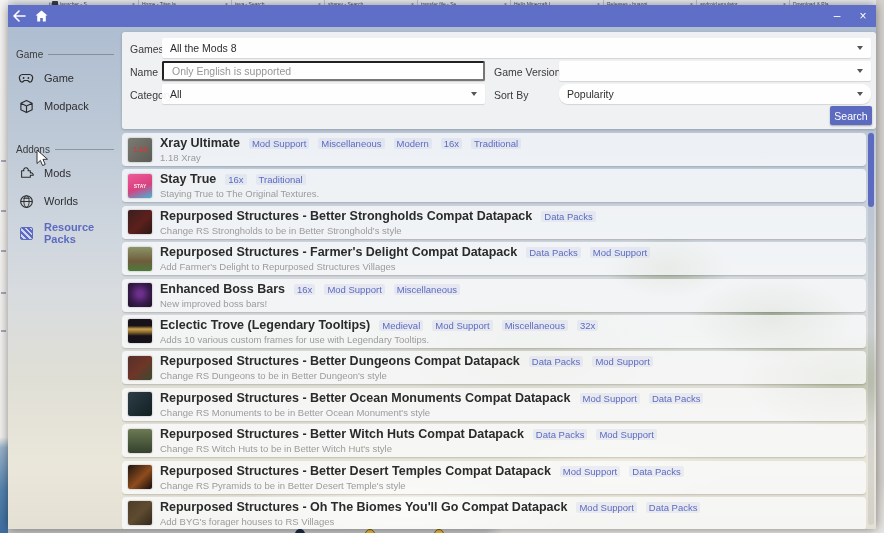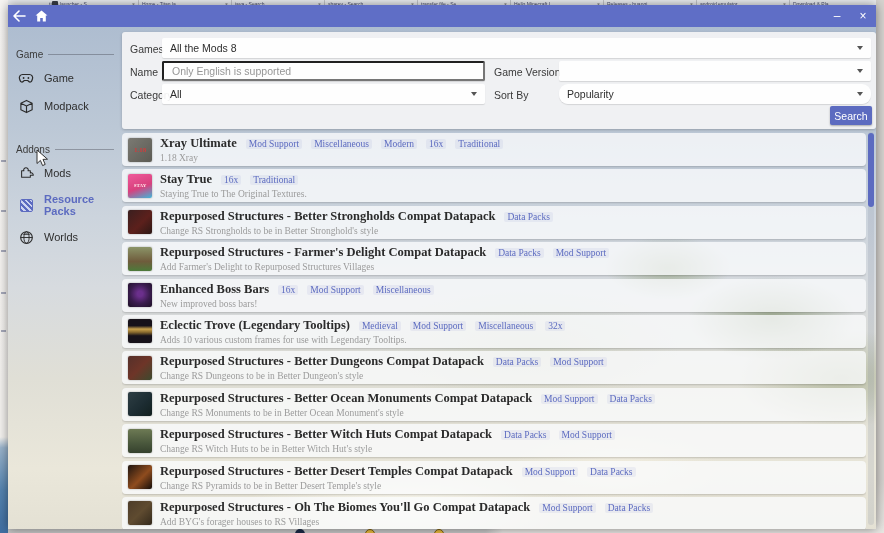--- a/index.html
+++ b/index.html
@@ -69,21 +69,21 @@
   .chev { width:0; height:0; border-left:3.5px solid transparent; border-right:3.5px solid transparent;
     border-top:4px solid #555; margin-left:6px; flex:0 0 auto; }
   input.field { cursor:text; }
   input.field::placeholder { color:#969696; opacity:1; }
   .search-btn { position:absolute; right:4px; bottom:4px; width:42px; height:19px; background:#5c6bc0;
     color:#fff; font-size:10.5px; border:none; border-radius:2px; cursor:pointer;
     display:flex; align-items:center; justify-content:center; box-shadow:0 1px 2px rgba(0,0,0,.3); }
 
   
   .pack-list { position:absolute; left:114px; top:128px; width:744px; bottom:0;
-    display:flex; flex-direction:column; gap:3.4px; overflow:hidden;font-family:Liberation Serif, serif; }
+    display:flex; flex-direction:column; gap:3.4px; overflow:hidden; }
   .pack-row { flex:0 0 33px; background:rgba(250,251,253,.78); border-radius:4px;
     box-shadow:0 1px 2px rgba(0,0,0,.18); display:flex; align-items:center; padding:0 6px; cursor:pointer; }
   .pack-icon { width:24px; height:24px; border-radius:2px; flex:0 0 auto; margin-right:8px;
     display:flex; align-items:center; justify-content:center; font-weight:bold; box-shadow:0 0 2px rgba(0,0,0,.35); }
   .pack-text { flex:1; min-width:0; }
   .pack-line1 { display:flex; align-items:baseline; gap:9px; white-space:nowrap; overflow:hidden; }
   .pack-title { font-size:12.5px; font-weight:600; color:#2b2b2b; }
   .pack-tag { font-size:9.5px; color:#5c6bc0; background:rgba(92,107,192,.08); padding:0 3px; border-radius:2px; }
   .pack-desc { font-size:9.5px; color:#9b9b9b; margin-top:2px; white-space:nowrap; overflow:hidden; }
 
@@ -203,37 +203,37 @@
         <div class="rule"></div>
     </div>
     <div class="side-item">
       <span class="icon16">
         <svg width="15" height="15" viewBox="0 0 16 16">
             <path d="M3 5.5 h2.6 c-.9-2 .9-3.4 2.4-3.4 s 3.3 1.4 2.4 3.4 H13 v2.6 c2 -.9 3.4 .9 3.4 2.4 h-3.4 V13 H3 Z" fill="none" stroke="#2b2b2b" stroke-width="1.2" stroke-linejoin="round" transform="scale(0.93)"></path>
           </svg>
       </span>
       <span class="lbl">Mods</span>
     </div>
-    <div class="side-item active">
-      <span class="icon16">
-          <span class="texture-chip"></span>
-        </span>
-      <span class="lbl">Resource Packs</span>
-    </div>
     <div class="side-item">
       <span class="icon16">
         <svg width="15" height="15" viewBox="0 0 16 16">
             <circle cx="8" cy="8" r="6.2" fill="none" stroke="#2b2b2b" stroke-width="1.2"></circle>
             <ellipse cx="8" cy="8" rx="2.8" ry="6.2" fill="none" stroke="#2b2b2b" stroke-width="1"></ellipse>
             <path d="M1.8 8 H14.2" stroke="#2b2b2b" stroke-width="1"></path>
             <path d="M3.5 5 a9 9 0 0 1 9 0 z" fill="#2b2b2b"></path>
           </svg>
       </span>
       <span class="lbl">Worlds</span>
     </div>
+    <div class="side-item active">
+      <span class="icon16">
+          <span class="texture-chip"></span>
+        </span>
+      <span class="lbl">Resource Packs</span>
+    </div>
   </div>
 
   <svg class="cursor" width="13" height="19" viewBox="0 0 13 19">
     <path d="M1 1 L1 14.5 L4.4 11.4 L6.6 16.6 L9.2 15.4 L7 10.4 L11.5 10.2 Z" fill="#fff" stroke="#333" stroke-width="1"></path>
   </svg>
 
   <div class="filter-card">
     <span class="f-label" style="left:8px; top:11px;">Games</span>
     <div class="field" style="left:40px; top:6px; width:709px;">
       <span class="val">All the Mods 8</span>

